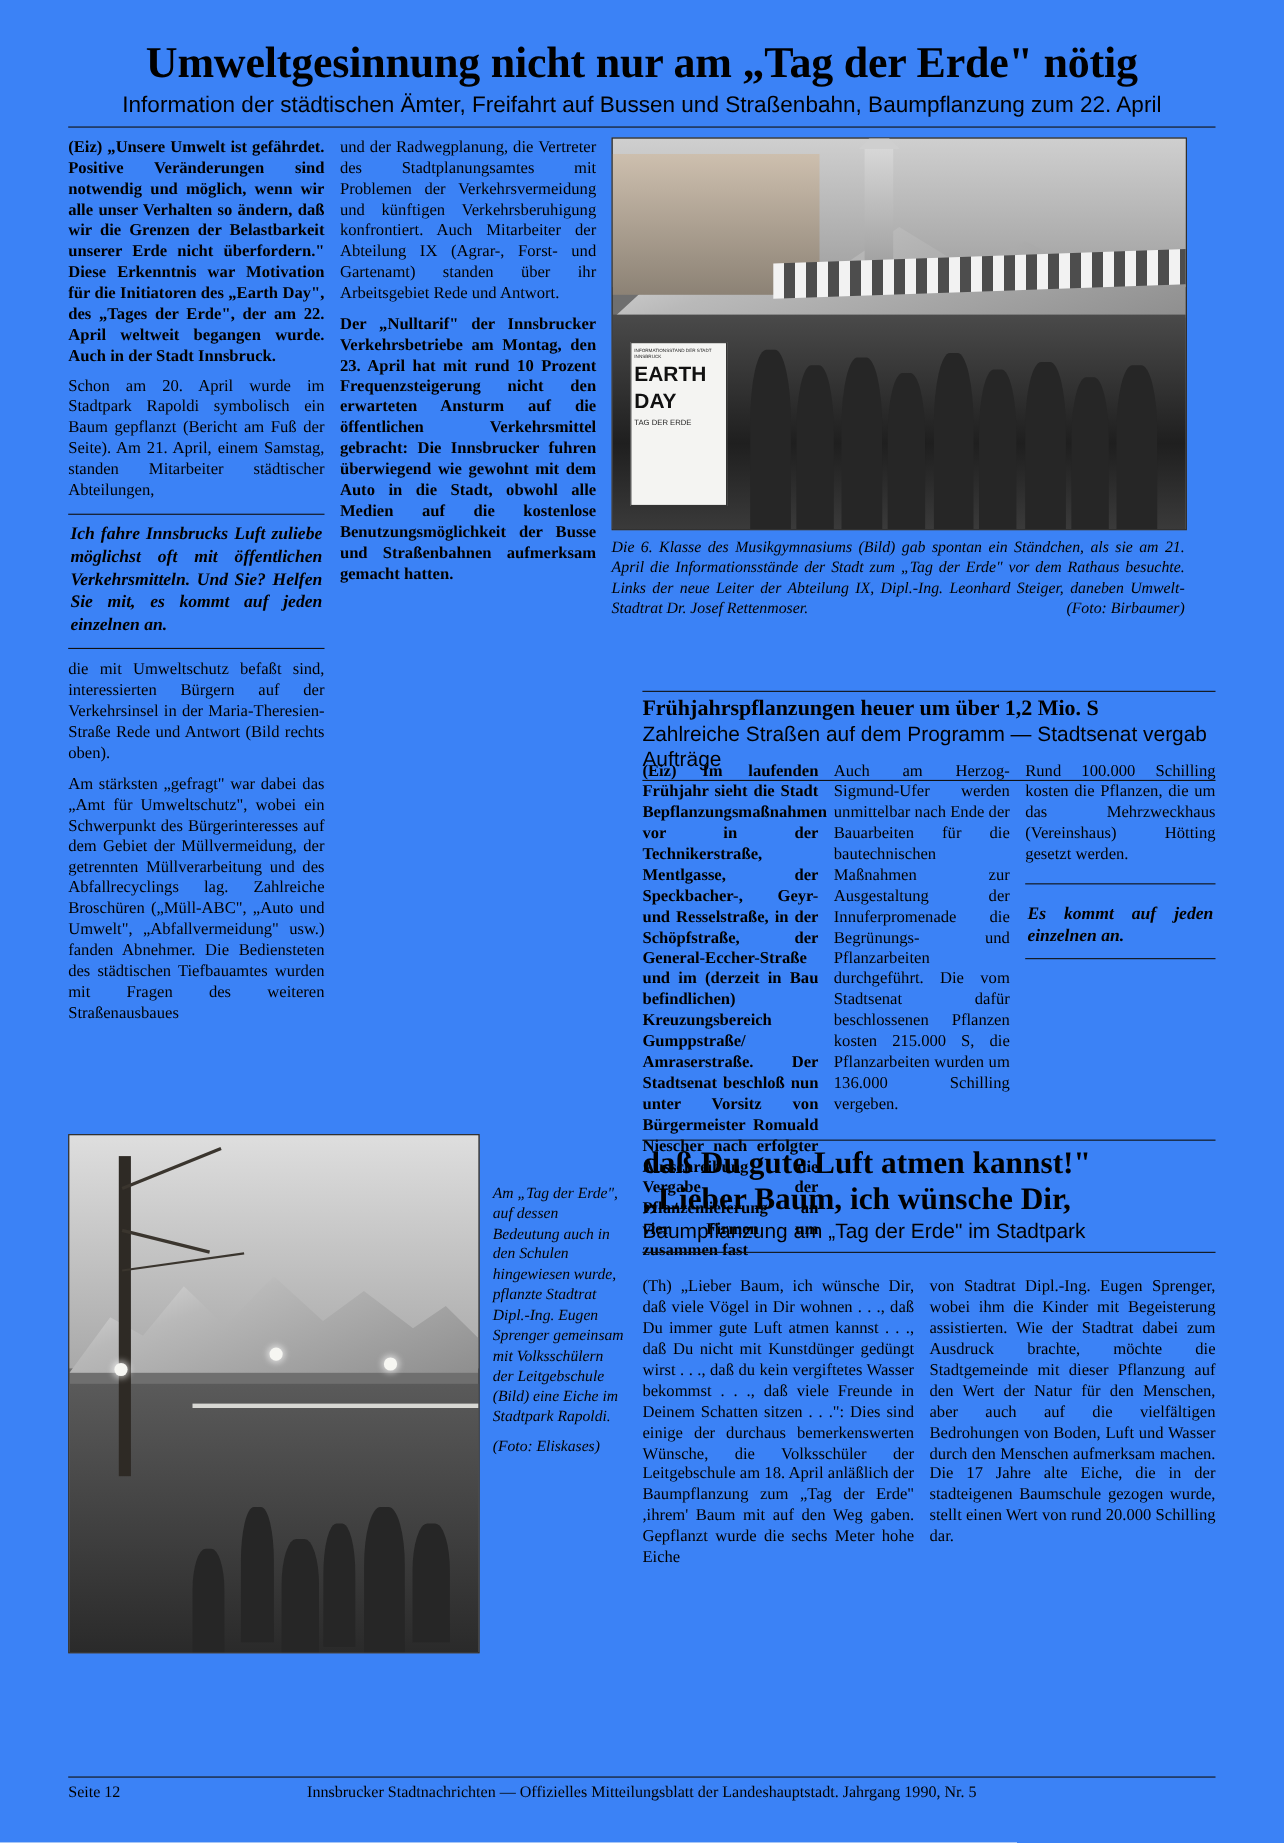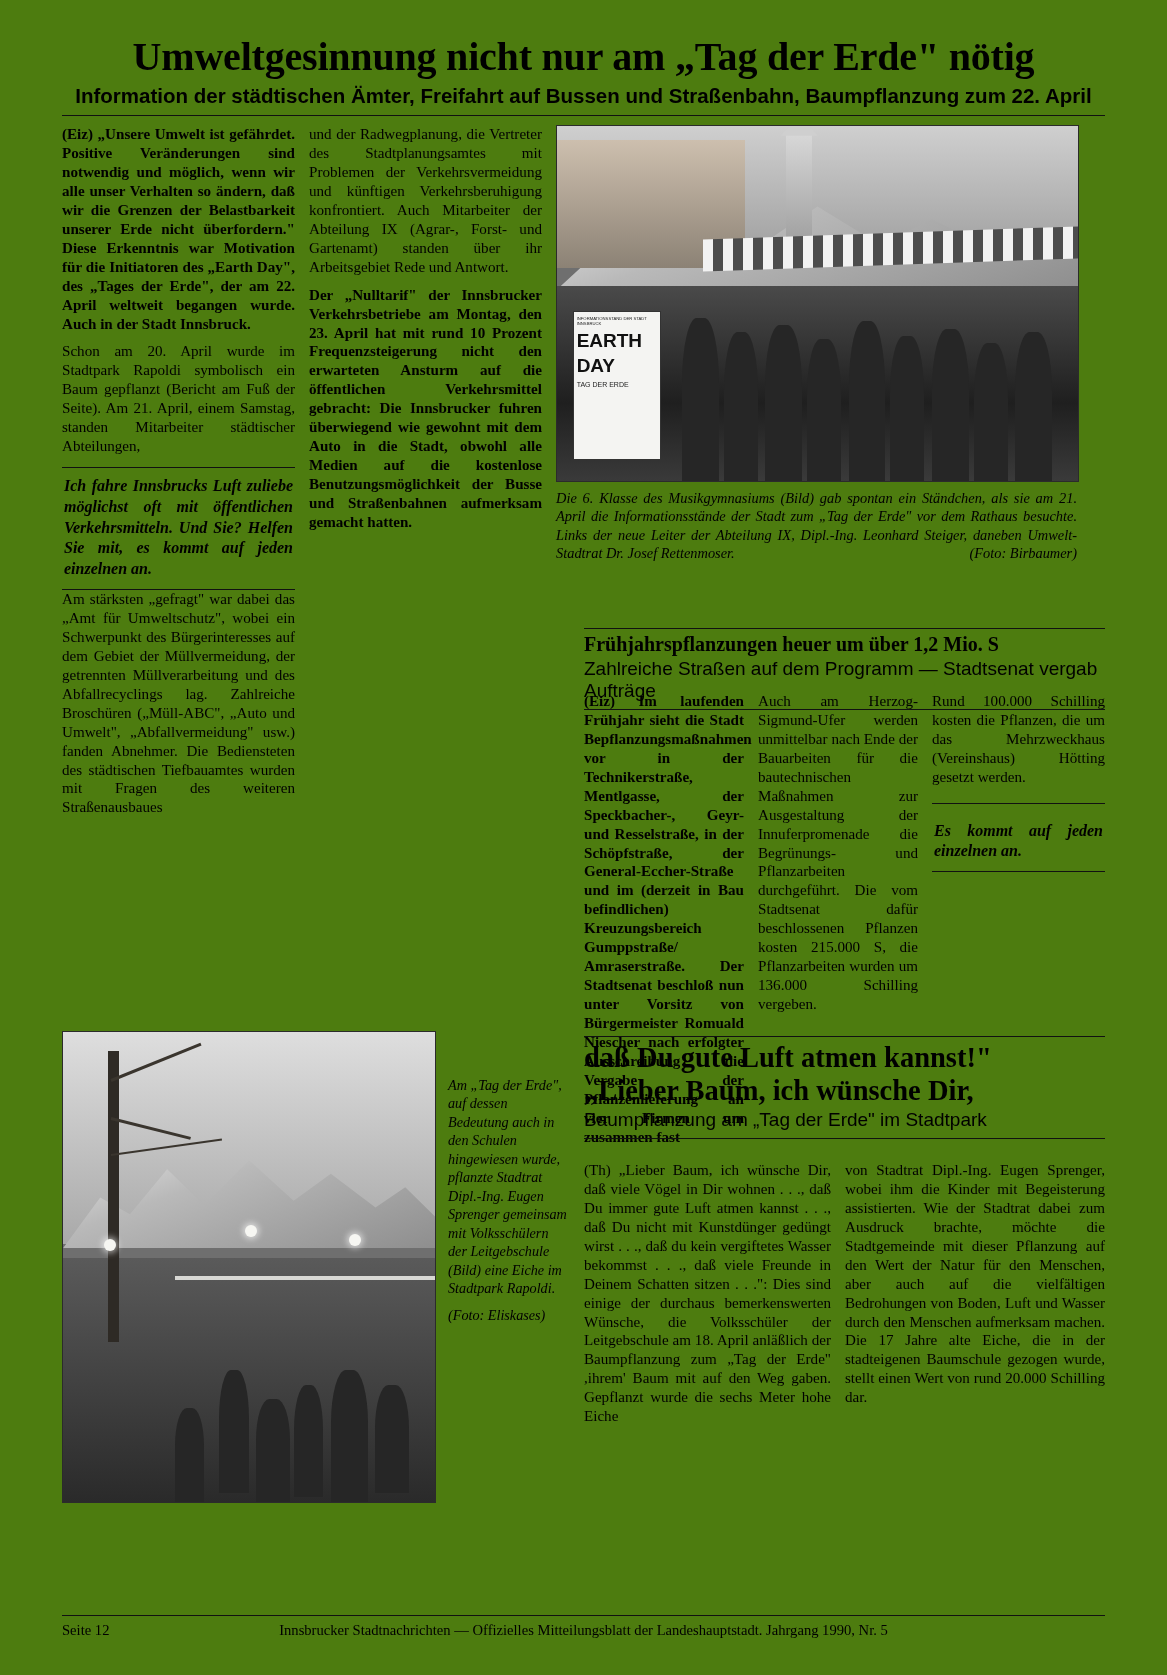--- a/index.html
+++ b/index.html
@@ -8,42 +8,42 @@
     font-family:"Liberation Serif", serif;
     color:#000;
     position:relative;
     overflow:hidden;
   }
   .page{
     position:absolute;
     left:0;top:0;width:1167px;height:1675px;
     padding:0;
     box-sizing:border-box;
-    background:#4d7c0f;
+    background:#3b82f6;
   }
   .inner{
     position:absolute;
     left:62px;top:36px;
     width:1043px;
     height:1600px;
   }
 
   
   .lead-title{
     font-size:40px;
     font-weight:700;
     letter-spacing:-0.2px;
     line-height:1.04;
     text-align:center;
     margin:0 0 6px 0;
     font-family:"Liberation Serif", serif;
   }
   .lead-sub{
     font-size:20.5px;
-    font-weight:700;
+    font-weight:400;
     text-align:center;
     line-height:1.15;
     margin:0 0 8px 0;
     font-family:"Liberation Sans", sans-serif;
   }
   .rule{
     border:0;border-top:1.6px solid #111;
     margin:0 0 9px 0;
   }
   .rule-thin{
@@ -202,20 +202,21 @@
     <h1 class="lead-title">Umweltgesinnung nicht nur am „Tag der Erde" nötig</h1>
     <div class="lead-sub">Information der städtischen Ämter, Freifahrt auf Bussen und Straßenbahn, Baumpflanzung zum 22. April</div>
     <hr class="rule">
 
     <div class="cols s1">
 
       <div class="col c1">
         <p class="t bold">(Eiz) „Unsere Umwelt ist gefährdet. Positive Veränderungen sind notwendig und möglich, wenn wir alle unser Verhalten so ändern, daß wir die Grenzen der Belastbarkeit unserer Erde nicht überfordern." Diese Erkenntnis war Motivation für die Initiatoren des „Earth Day", des „Tages der Erde", der am 22. April weltweit begangen wurde. Auch in der Stadt Innsbruck.</p>
         <p class="t">Schon am 20. April wurde im Stadtpark Rapoldi symbolisch ein Baum gepflanzt (Bericht am Fuß der Seite). Am 21. April, einem Samstag, standen Mitarbeiter städtischer Abteilungen,</p>
         <div class="quotebox">Ich fahre Innsbrucks Luft zuliebe möglichst oft mit öffentlichen Verkehrsmitteln. Und Sie? Helfen Sie mit, es kommt auf jeden einzelnen an.</div>
+        <p class="t" style="margin-top:10px">die mit Umweltschutz befaßt sind, interessierten Bürgern auf der Verkehrsinsel in der Maria-Theresien-Straße Rede und Antwort (Bild rechts oben).</p>
         <p class="t">Am stärksten „gefragt" war dabei das „Amt für Umweltschutz", wobei ein Schwerpunkt des Bürgerinteresses auf dem Gebiet der Müllvermeidung, der getrennten Müllverarbeitung und des Abfallrecyclings lag. Zahlreiche Broschüren („Müll-ABC", „Auto und Umwelt", „Abfallvermeidung" usw.) fanden Abnehmer. Die Bediensteten des städtischen Tiefbauamtes wurden mit Fragen des weiteren Straßenausbaues</p>
       </div>
 
       <div class="col c2">
         <p class="t">und der Radwegplanung, die Vertreter des Stadtplanungsamtes mit Problemen der Verkehrsvermeidung und künftigen Verkehrsberuhigung konfrontiert. Auch Mitarbeiter der Abteilung IX (Agrar-, Forst- und Gartenamt) standen über ihr Arbeitsgebiet Rede und Antwort.</p>
         <p class="t bold">Der „Nulltarif" der Innsbrucker Verkehrsbetriebe am Montag, den 23. April hat mit rund 10 Prozent Frequenzsteigerung nicht den erwarteten Ansturm auf die öffentlichen Verkehrsmittel gebracht: Die Innsbrucker fuhren überwiegend wie gewohnt mit dem Auto in die Stadt, obwohl alle Medien auf die kostenlose Benutzungsmöglichkeit der Busse und Straßenbahnen aufmerksam gemacht hatten.</p>
       </div>
 
       <div class="col c3">
         <div class="photo" style="width:521px;height:355px;">

